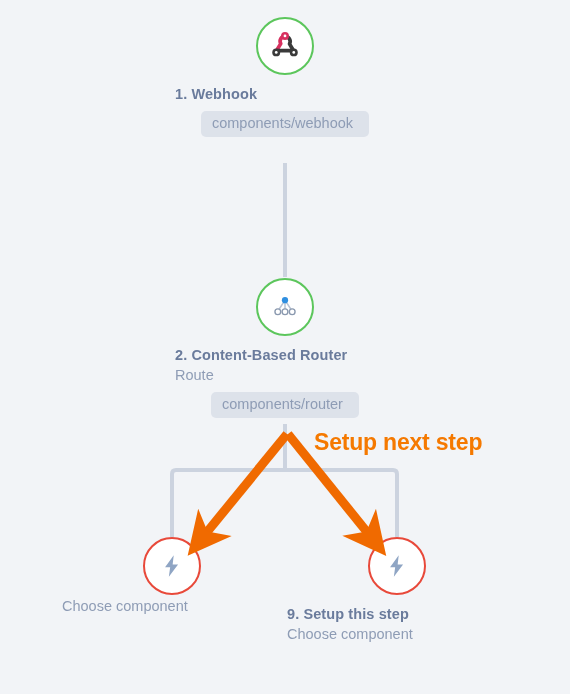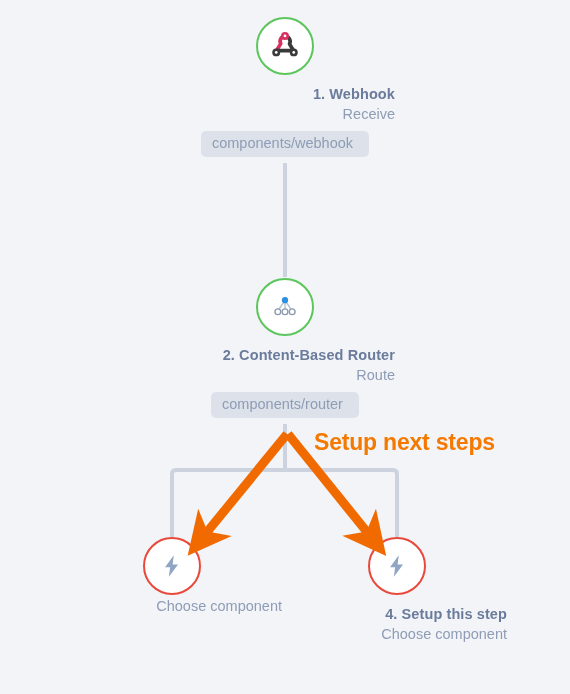--- a/index.html
+++ b/index.html
@@ -32,21 +32,21 @@
     top: 0;
     width: 570px;
     height: 694px;
     pointer-events: none;
   }
 
   .node {
     position: absolute;
     width: 220px;
     margin-left: -110px;
-    text-align: right;
+    text-align: left;
   }
   .node-circle {
     width: 58px;
     height: 58px;
     border-radius: 50%;
     background: #ffffff;
     margin: 0 auto;
     box-sizing: border-box;
     display: flex;
     align-items: center;
@@ -121,21 +121,20 @@
           <circle cx="32" cy="13" r="7.5" fill="#d7305f"></circle>
           <circle cx="15.5" cy="44" r="7.5" fill="#3a3a3a"></circle>
           <circle cx="48.5" cy="44" r="7.5" fill="#3a3a3a"></circle>
           <circle cx="32" cy="13" r="2.6" fill="#ffffff"></circle>
           <circle cx="15.5" cy="44" r="2.6" fill="#ffffff"></circle>
           <circle cx="48.5" cy="44" r="2.6" fill="#ffffff"></circle>
         </g>
       </svg>
     </div>
     <div class="node-title">1. Webhook</div>
-    <div class="node-subtitle">Receive</div>
     <div class="node-pill-wrap">
       <span class="node-pill">components/webhook</span>
     </div>
   </div>
 
   <div class="node" style="left:285px; top:278px;">
     <div class="node-circle ok">
       <svg width="30" height="30" viewBox="0 0 48 48">
         <path d="M24 13 L13 30 M24 13 L24 30 M24 13 L35 30" stroke="#b9c4d4" stroke-width="2.4" fill="none"></path>
         <circle cx="24" cy="13" r="5" fill="#2f8fe0"></circle>
@@ -159,29 +158,29 @@
     </div>
     <div class="node-subtitle">Choose component</div>
   </div>
 
   <div class="node" style="left:397px; top:537px;">
     <div class="node-circle todo">
       <svg width="26" height="26" viewBox="0 0 24 24">
         <path d="M13.6 2 L5.6 13.1 L10.3 13.1 L9.1 22 L17.6 10.6 L12.6 10.6 Z" fill="#8fa5c4"></path>
       </svg>
     </div>
-    <div class="node-title">4. Setup this step</div>
+    <div class="node-title">9. Setup this step</div>
     <div class="node-subtitle">Choose component</div>
   </div>
 
   <svg class="annotation-layer" viewBox="0 0 570 694" width="570" height="694">
     <defs>
       <marker id="arrowhead" markerWidth="5.2" markerHeight="5.2" refX="2.3" refY="2.6" orient="auto" markerUnits="strokeWidth">
         <path d="M0.2 0.2 L5 2.6 L0.2 5 L1.5 2.6 Z" fill="#f06a00"></path>
       </marker>
     </defs>
     <path d="M287 434 L203 537" stroke="#f06a00" stroke-width="9" fill="none" stroke-linecap="butt" marker-end="url(#arrowhead)"></path>
     <path d="M288 434 L371 537" stroke="#f06a00" stroke-width="9" fill="none" stroke-linecap="butt" marker-end="url(#arrowhead)"></path>
   </svg>
 
-  <div class="annotation-text" style="left:314px; top:429px;">Setup next steps</div>
+  <div class="annotation-text" style="left:314px; top:429px;">Setup next step</div>
 
 </div>
 
 </body></html>

